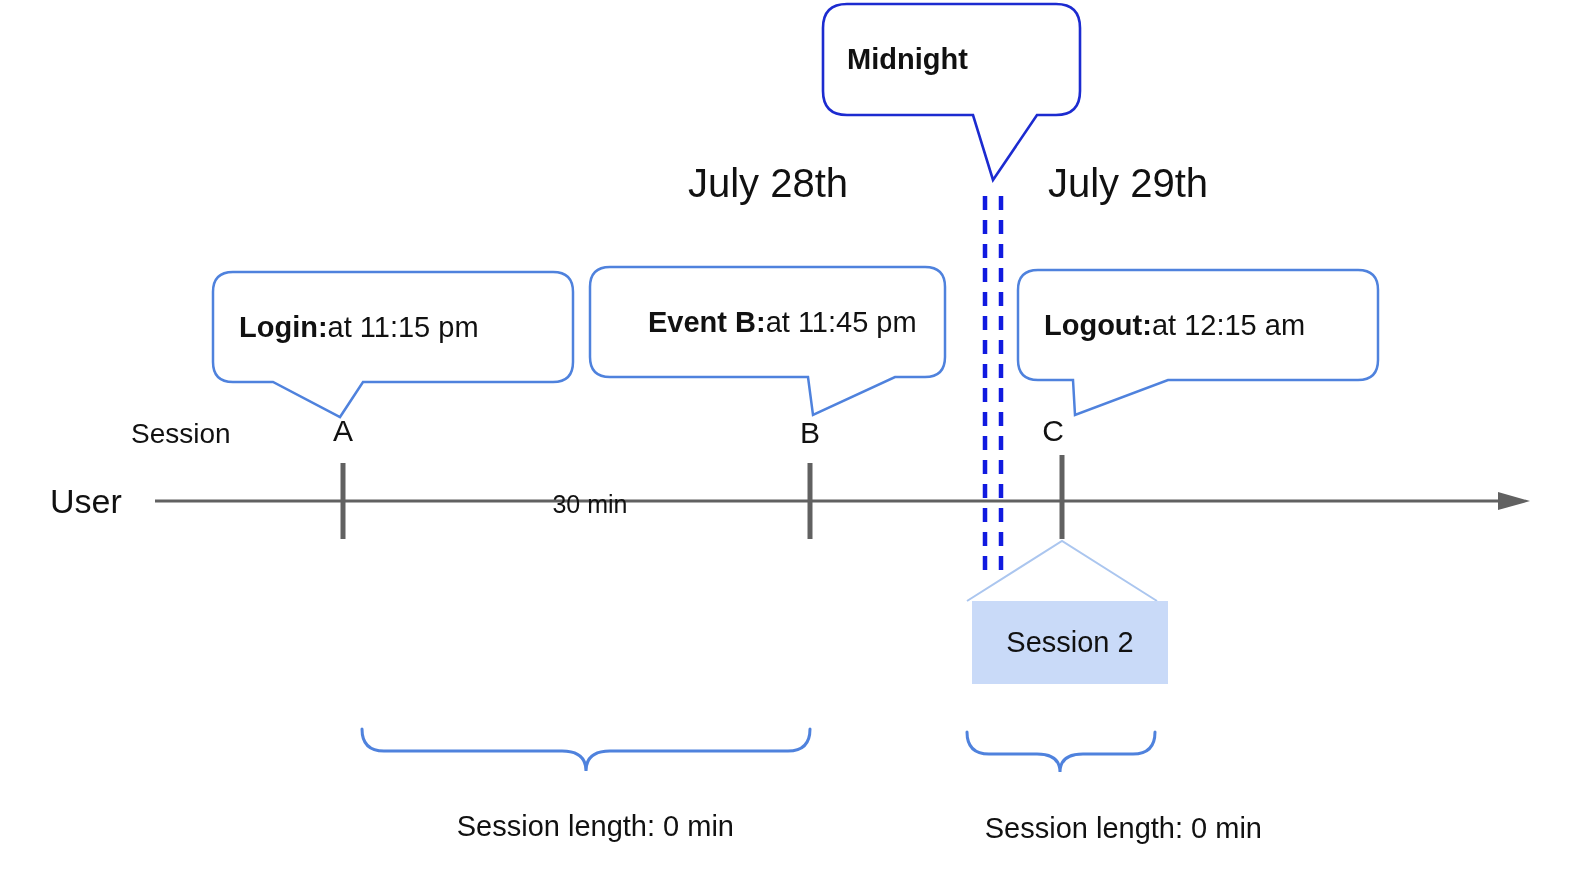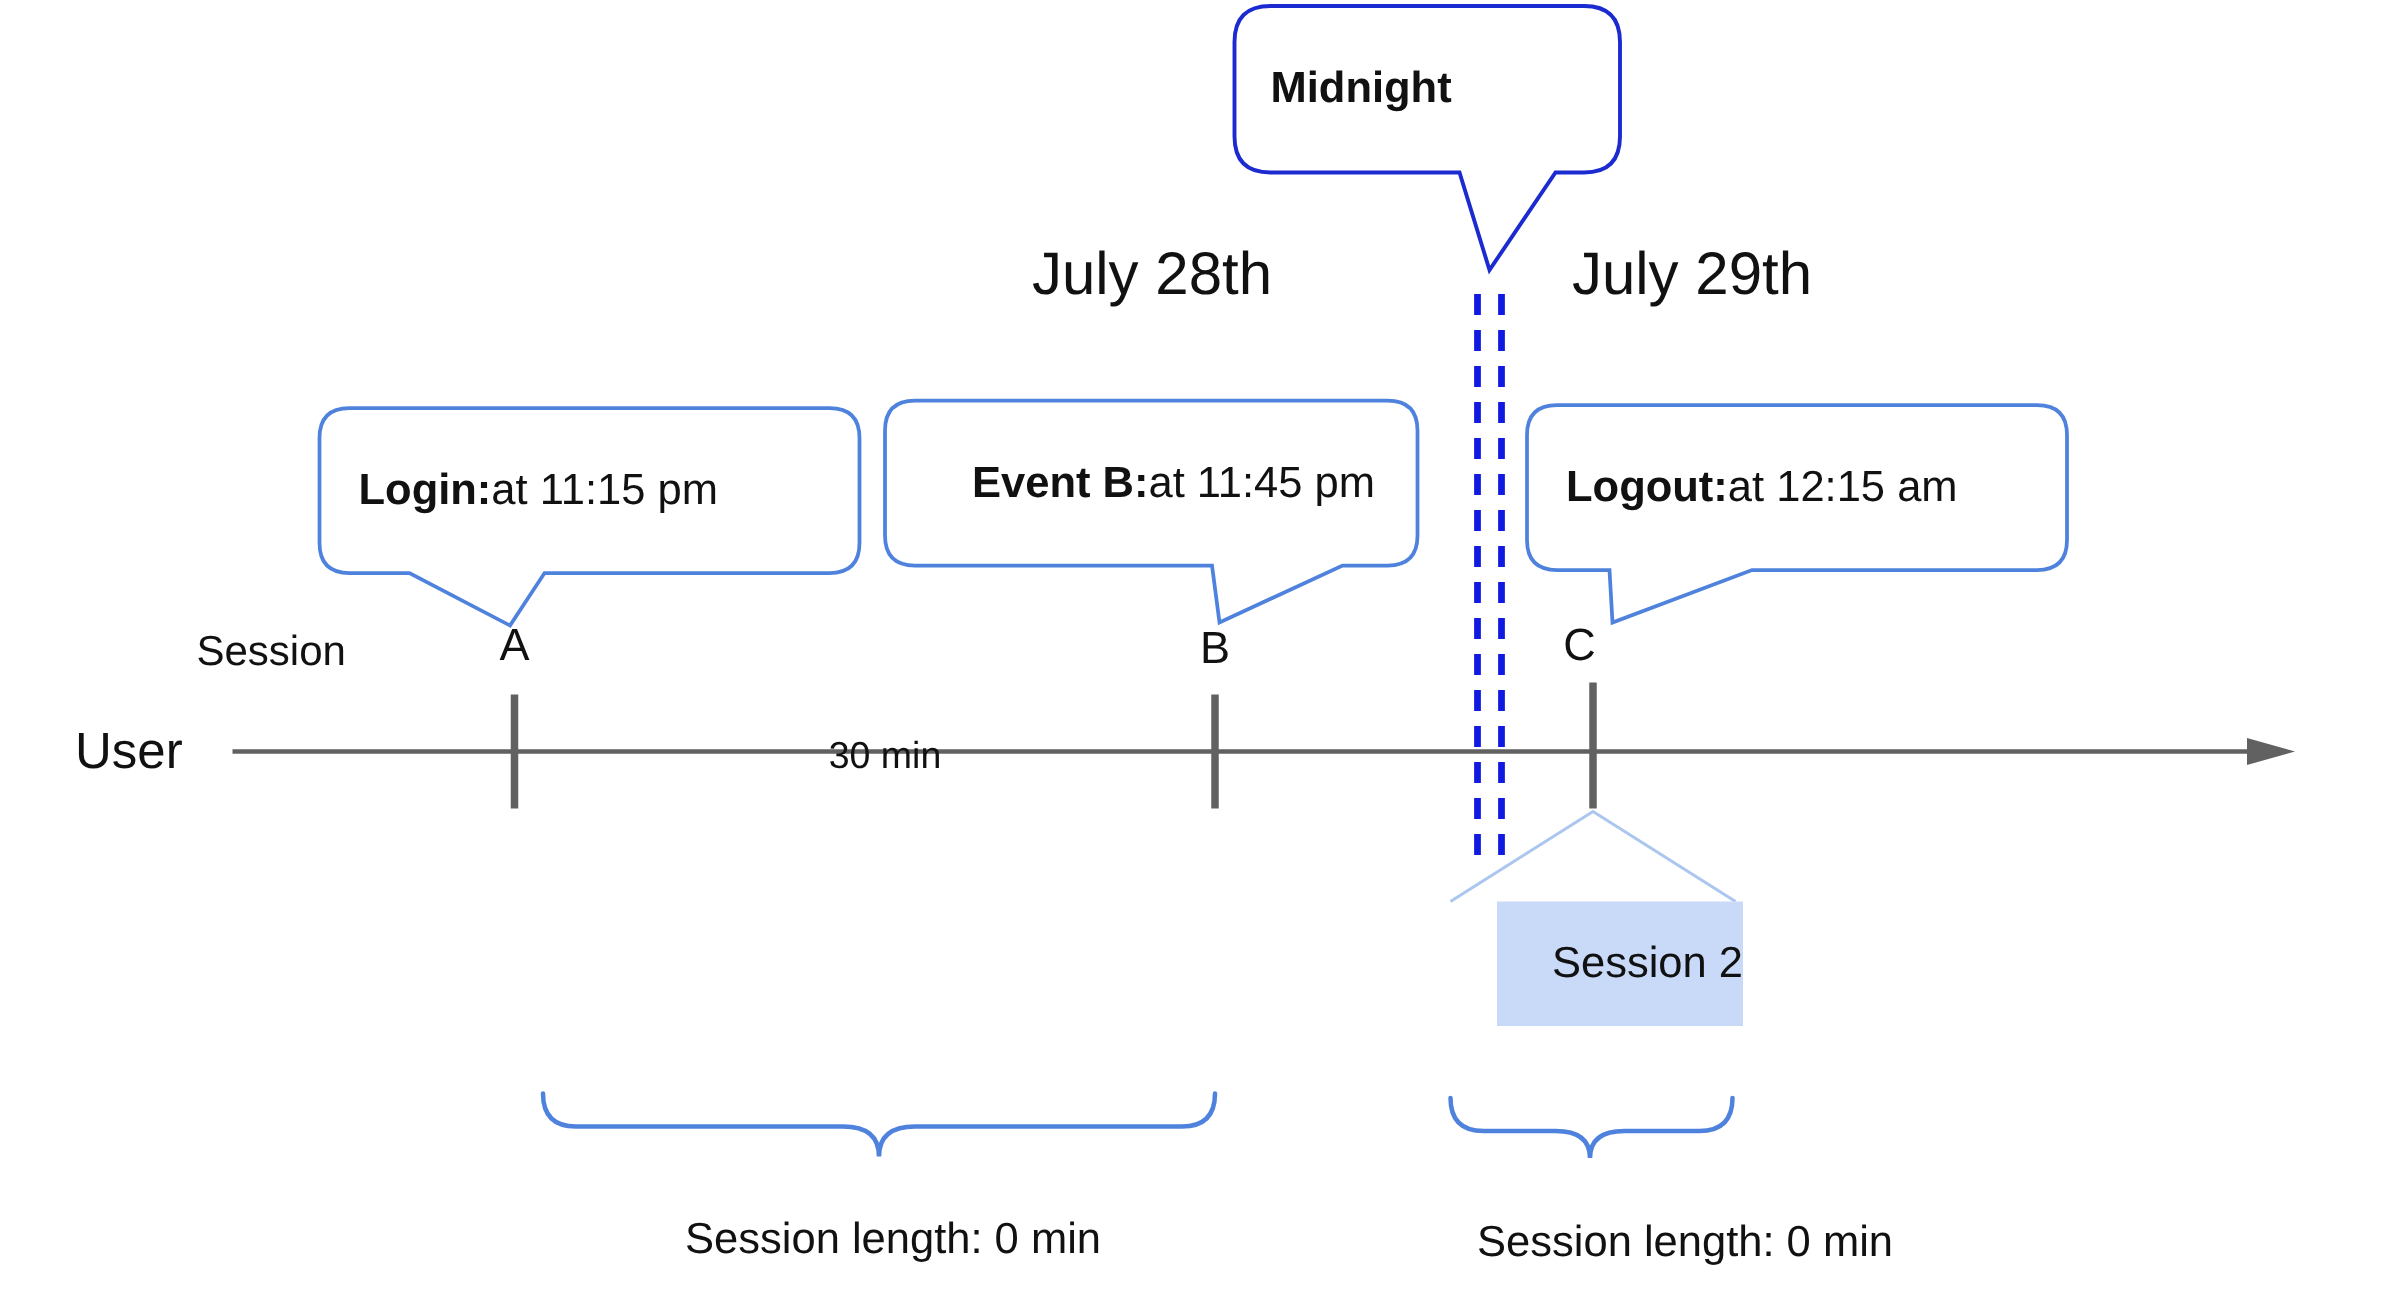--- a/index.html
+++ b/index.html
@@ -79,20 +79,20 @@
   <div class="abs date-label" style="left:1020px;top:161px;width:216px;">July 29th</div>
 
   <div class="abs" style="left:131px;top:418px;font-size:28px;">Session</div>
   <div class="abs" style="left:50px;top:482px;font-size:34px;">User</div>
   <div class="abs" style="left:530px;top:446px;width:120px;text-align:center;font-size:25px;margin-top:44px;">30 min</div>
 
   <div class="abs mark-label" style="left:343px;top:414px;">A</div>
   <div class="abs mark-label" style="left:810px;top:416px;">B</div>
   <div class="abs mark-label" style="left:1053px;top:414px;">C</div>
 
-  <div class="abs session-box" style="left:998px;top:601px;width:164px;height:83px;justify-content:flex-end;">
+  <div class="abs session-box" style="left:972px;top:601px;width:196px;height:83px;">
     <span>Session 2</span>
   </div>
 
   <div class="abs length-label" style="left:334px;top:810px;width:400px;">Session length: 0 min</div>
   <div class="abs length-label" style="left:862px;top:812px;width:400px;">Session length: 0 min</div>
 
 </div>
 
 </body></html>

